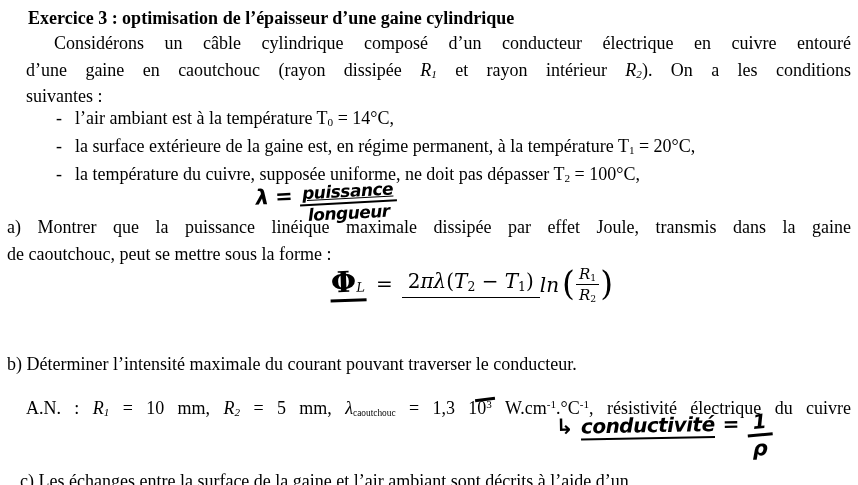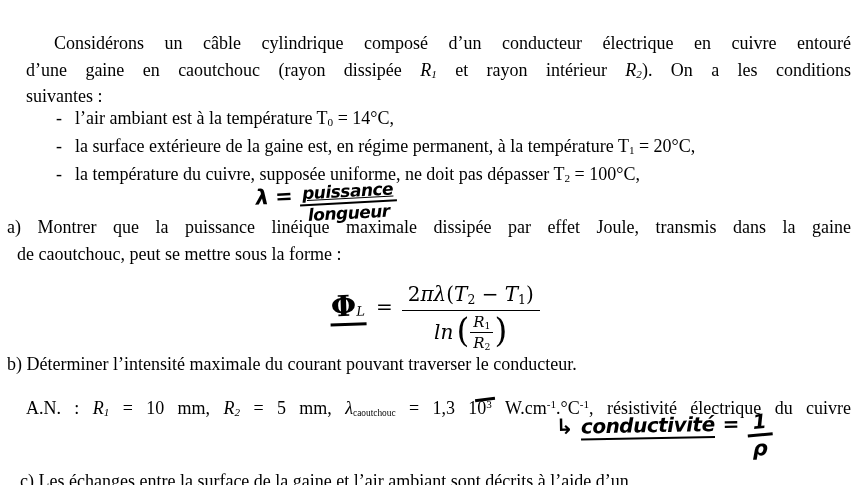--- a/index.html
+++ b/index.html
@@ -26,21 +26,21 @@
   .sg-ovl::after{content:'';position:absolute;left:-2px;right:-9px;top:2px;height:2.6px;background:#000;transform:rotate(-7deg);}
   
   .bullet{position:absolute;display:flex;white-space:nowrap;line-height:24px;}
   .dash{display:inline-block;width:19px;}
   
   .formula{position:absolute;left:330px;top:263px;display:flex;align-items:center;font-family:"DejaVu Serif", serif;font-size:20px;}
   .phi-wrap{display:inline-block;border-bottom:3px solid #000;transform:rotate(-2deg);margin-right:8px;padding:0 1px 0 1px;}
   .phi{font-size:29px;font-weight:bold;font-family:"DejaVu Serif", serif;}
   .phi-sub{font-style:italic;font-size:13px;}
   .eq{margin:0 9px 0 2px;}
-  .frac{display:inline-flex;flex-direction:column;align-items:center;margin-top:19px;}
+  .frac{display:inline-flex;flex-direction:row;align-items:center;}
   .frac-num{padding:0 6px 3px;border-bottom:1.7px solid #000;}
   .frac-den{display:flex;align-items:center;padding-top:2px;}
   .fn{font-style:italic;margin-right:3px;}
   .big-paren{font-size:33px;font-weight:300;line-height:0.9;transform:translateY(-1px);}
   .inner-frac{display:inline-flex;flex-direction:column;align-items:center;font-size:15px;margin:0 1px;}
   .inner-num{border-bottom:1.4px solid #000;padding:0 3px 1px;}
   .inner-den{padding-top:1px;}
   
   .hand{position:absolute;font-family:"DejaVu Sans", sans-serif;font-style:italic;font-weight:bold;color:#000;letter-spacing:-0.5px;}
   .hw-lambda{left:256px;top:183px;display:flex;align-items:flex-start;gap:7px;transform:rotate(-3deg);z-index:5;}
@@ -53,20 +53,21 @@
   .hw-cond .hlabel{font-size:20px;line-height:24px;border-bottom:2px solid #000;padding-bottom:0px;}
   .hw-cond .heq{font-size:20px;line-height:24px;}
   .hw-cond .hnum{font-size:20px;line-height:21px;border-bottom:3px solid #000;padding:0 6px 1px;transform:rotate(-4deg);}
   .hw-cond .hden{font-size:21px;line-height:22px;margin-top:1px;}
 </style>
 </head>
 <body>
 
 <div class="page">
 
+  <div class="line bold" style="left:28px;top:6px;">Exercice 3 : optimisation de l’épaisseur d’une gaine cylindrique</div>
 
   <div class="line just indent" style="left:26px;top:31px;width:825px;"><span>Considérons un câble cylindrique composé d’un conducteur électrique en cuivre entouré</span></div>
   <div class="line just" style="left:26px;top:58px;width:825px;"><span>d’une gaine en caoutchouc (rayon dissipée </span><span class="sg-i">R</span><span class="sg-isub">1</span><span> et rayon intérieur </span><span class="sg-i">R</span><span class="sg-isub">2</span><span>). On a les conditions</span></div>
   <div class="line" style="left:26px;top:84px;">suivantes :</div>
 
   <div class="bullet" style="left:56px;top:106px;">
     <span class="dash">-</span>
     <span><span>l’air ambiant est à la température T</span><span class="sg-sub">0</span><span> = 14°C,</span></span>
   </div>
   <div class="bullet" style="left:56px;top:134px;">
@@ -80,21 +81,21 @@
 
   <div class="hand hw-lambda">
     <span class="lhs">λ =</span>
     <span class="hfrac">
       <span class="hnum">puissance</span>
       <span class="hden">longueur</span>
     </span>
   </div>
 
   <div class="line just" style="left:7px;top:215px;width:844px;">a) Montrer que la puissance linéique maximale dissipée par effet Joule, transmis dans la gaine</div>
-  <div class="line" style="left:17px;top:242px;">de caoutchouc, peut se mettre sous la forme :</div>
+  <div class="line" style="left:7px;top:242px;">de caoutchouc, peut se mettre sous la forme :</div>
 
   <div class="formula">
     <span class="phi-wrap">
       <span class="phi">Φ</span><span class="phi-sub">L</span>
     </span>
     <span class="eq">=</span>
     <span class="frac">
       <span class="frac-num"><span>2</span><span class="sg-i">πλ</span><span>(</span><span class="sg-i">T</span><span class="sg-sub">2</span><span> − </span><span class="sg-i">T</span><span class="sg-sub">1</span><span>)</span></span>
       <span class="frac-den">
         <span class="fn">ln</span>

